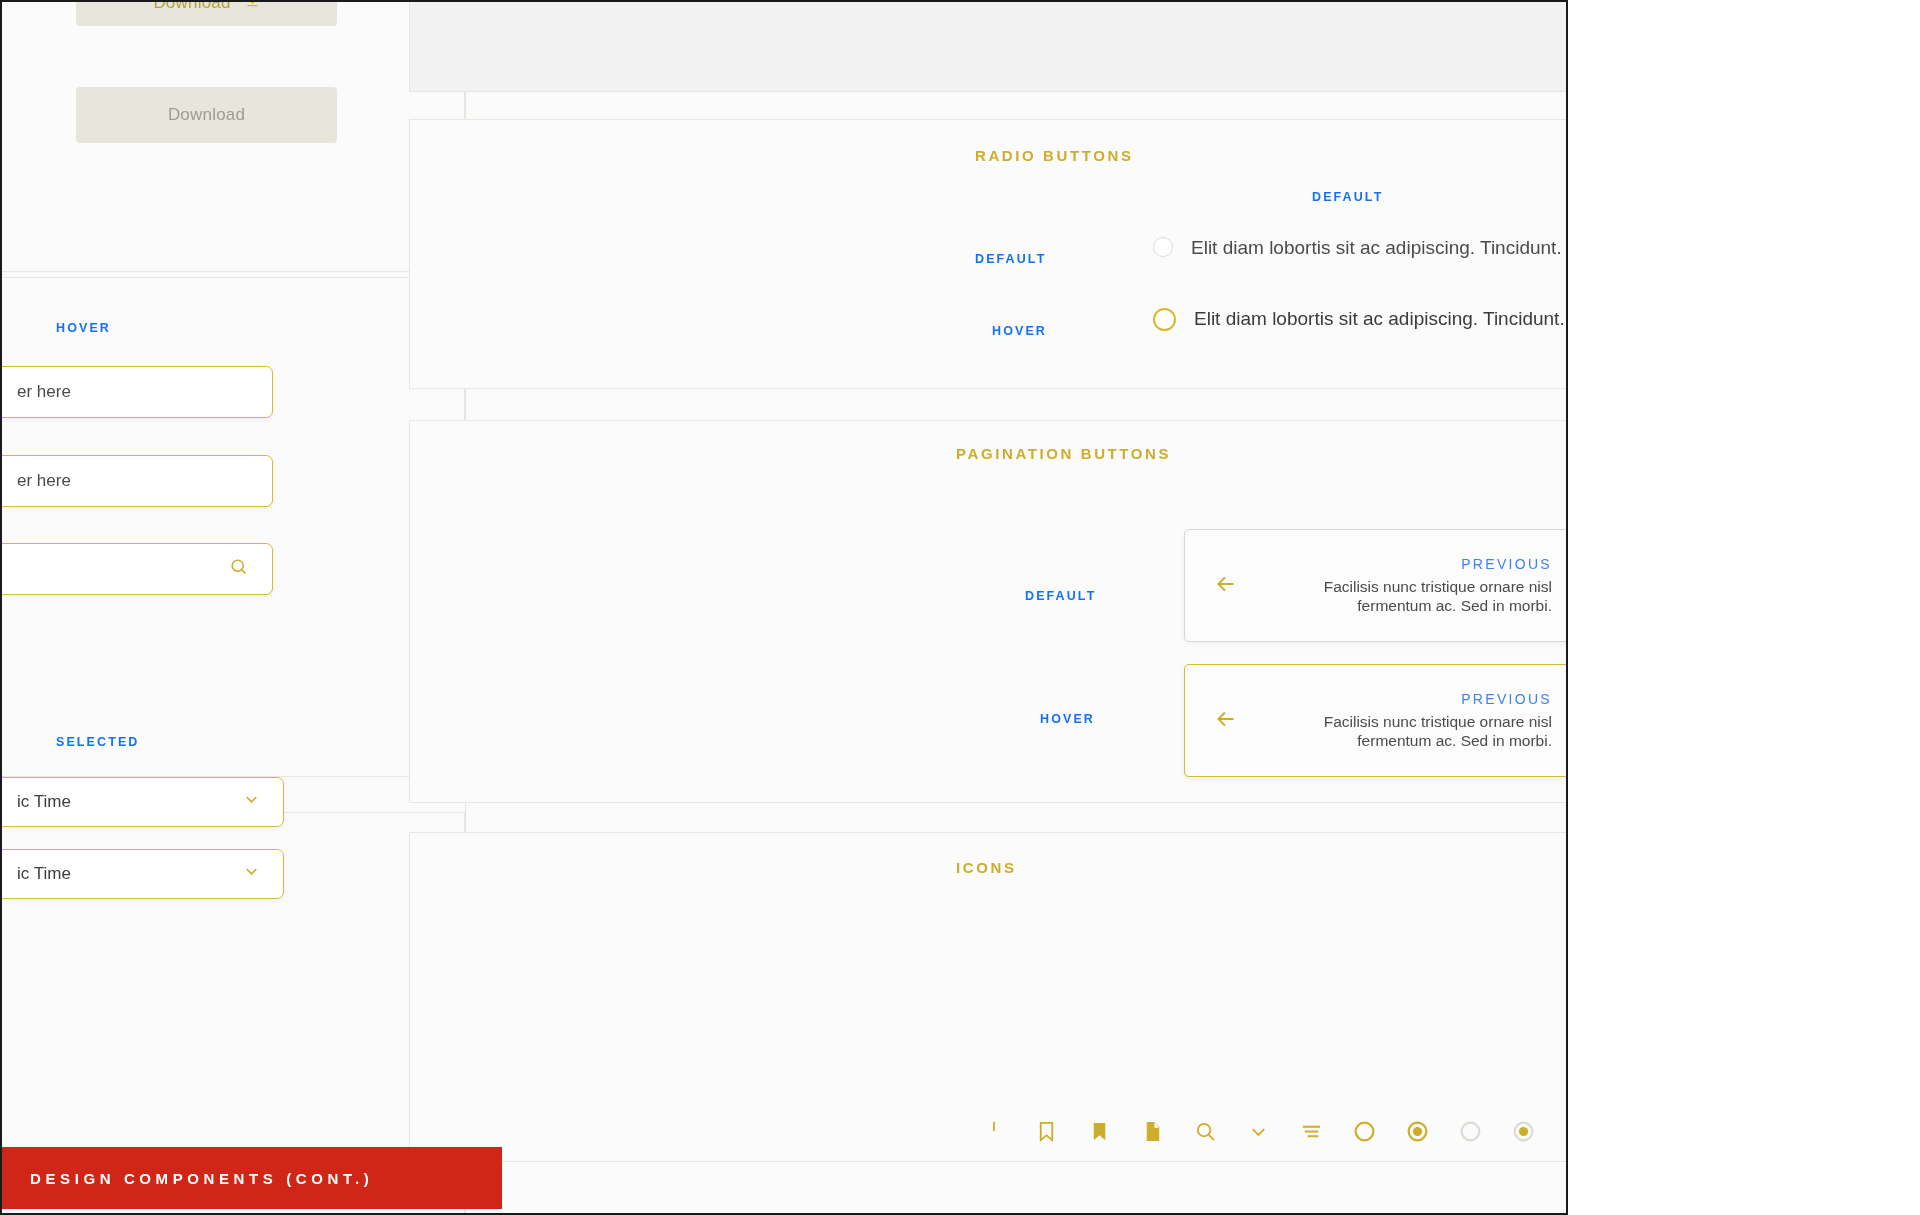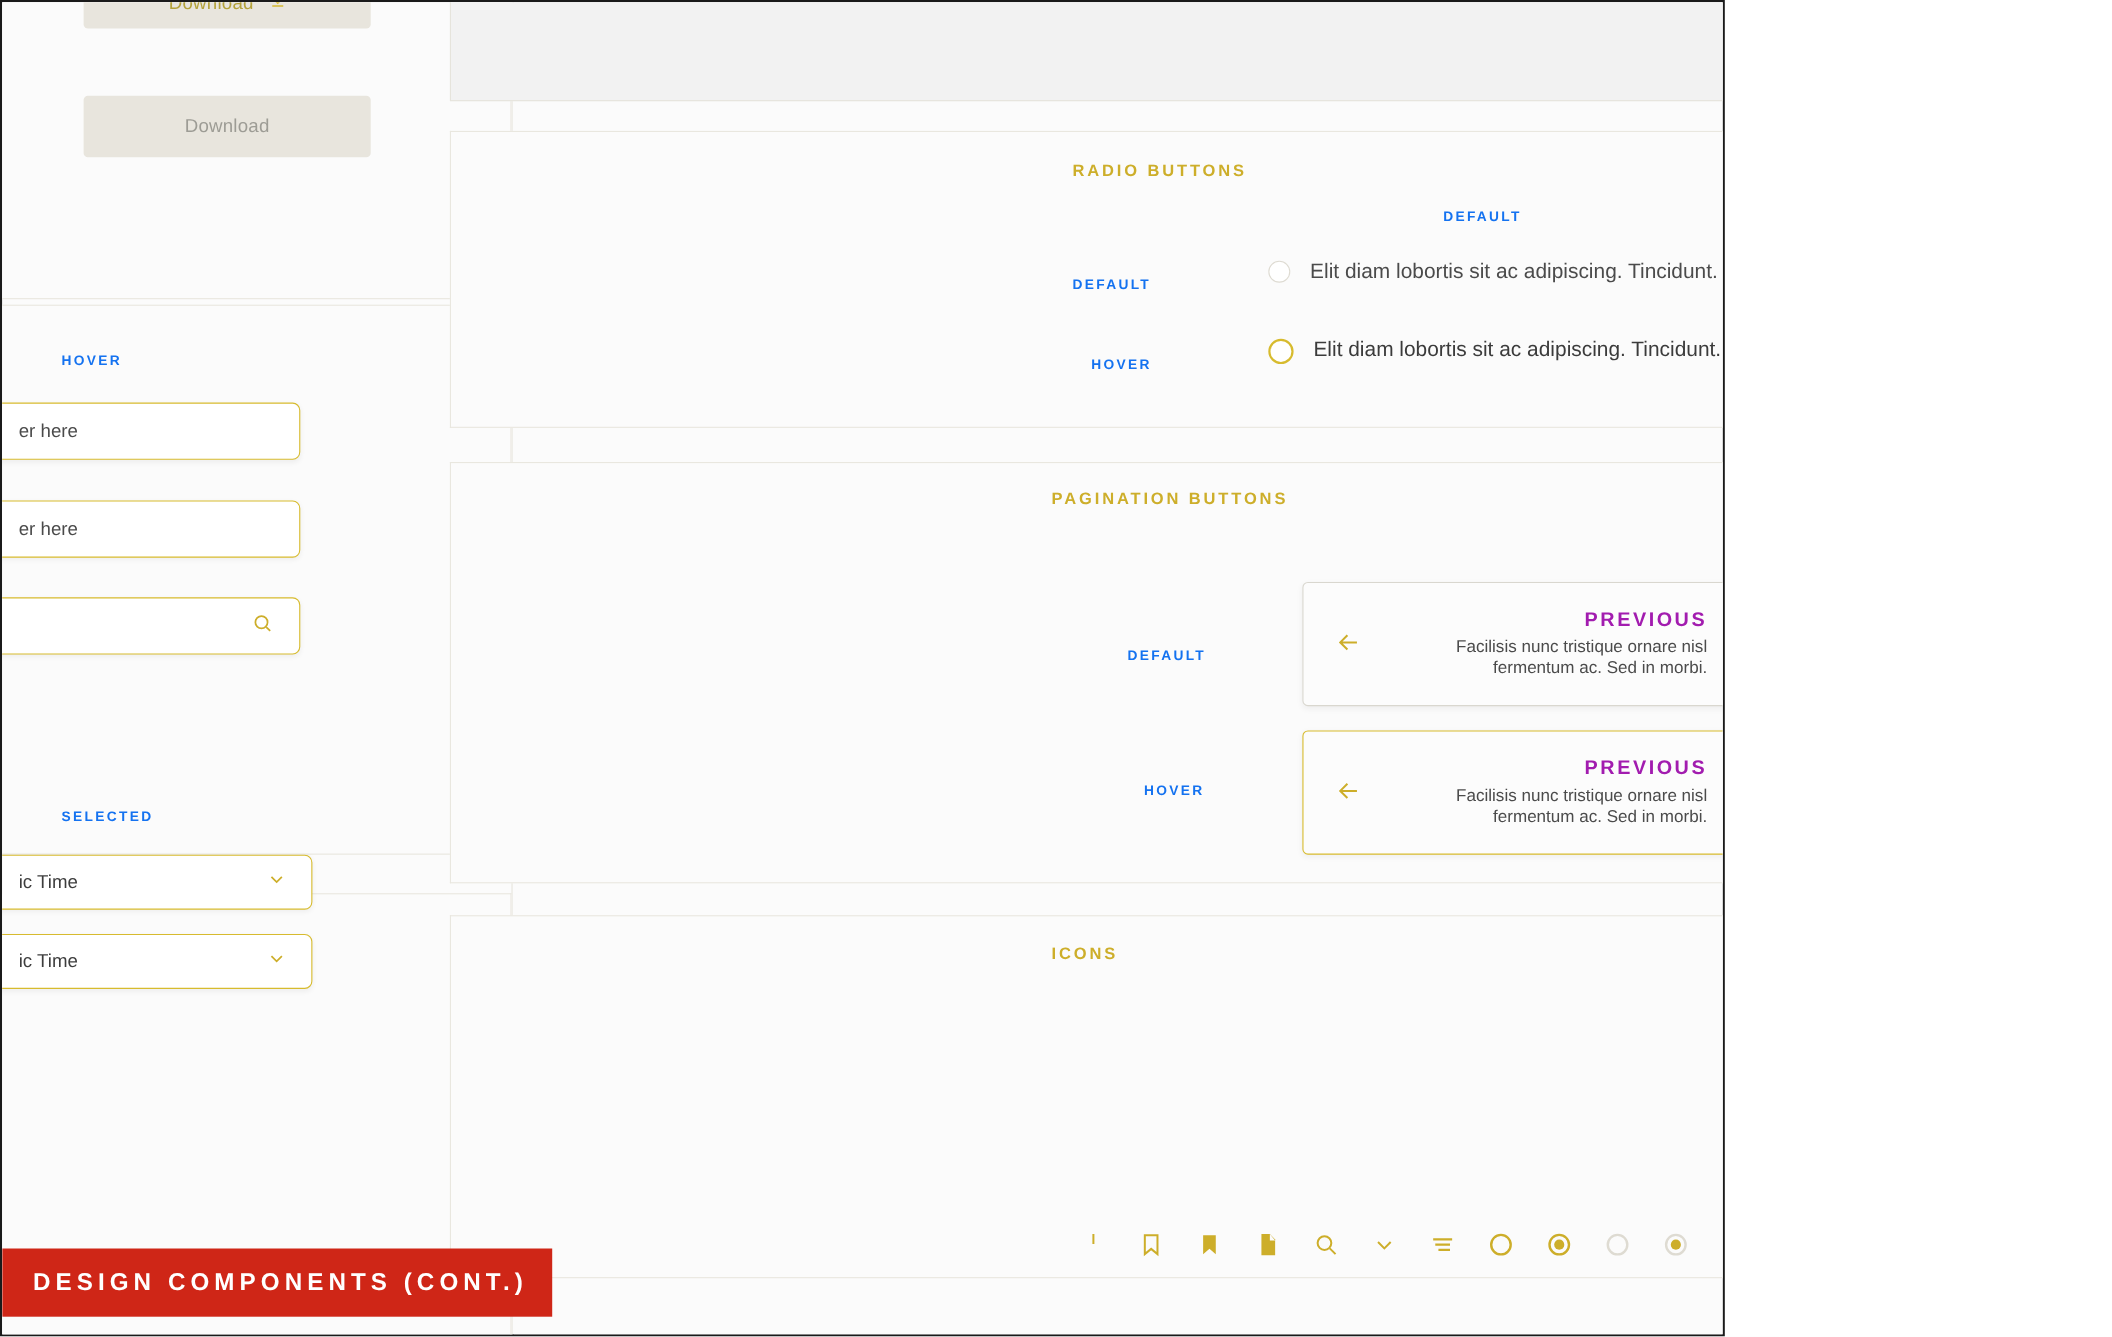--- a/index.html
+++ b/index.html
@@ -150,21 +150,21 @@
     background: #fcfcfc;
     border: 1px solid #d9d7cf;
     border-radius: 5px;
     box-shadow: 0 2px 6px rgba(0,0,0,.055);
     display: flex; align-items: center;
   }
   .pbtn.hov { border: 1.6px solid #d7bb2e; }
   .pbtn .arw { color:#cdae2a; font-size: 26px; flex: 0 0 auto; line-height: 1; }
   .pbtn .body { display:flex; flex-direction: column; }
   .pbtn .kicker {
-    color:#a21caf; font-size: 18px; font-weight: bold;
+    color:#3b82f6; font-size: 14px; font-weight: normal;
     letter-spacing: 2.3px; margin-bottom: 6px;
   }
   .pbtn .desc { color:#4b4b4b; font-size: 15.5px; line-height: 1.22; }
 
   .pbtn.prev { padding: 0 22px 0 28px; }
   .pbtn.prev .body { text-align: right; margin-left: 26px; width: 296px; }
   .pbtn.next { padding: 0 28px 0 22px; }
   .pbtn.next .body { text-align: left; margin-right: 26px; width: 296px; }
 
   .pb-prev-default { left: 717px; top: 527px; width: 391px; height: 113px; }
@@ -181,26 +181,26 @@
   }
   .ico-cell {
     width: 53px; height: 50px;
     display:flex; align-items:center; justify-content:center;
     color:#cdae2a;
   }
   .ico-cell svg { display:block; }
 
   
   .banner {
-    position: absolute; left: 0; bottom: 16px;
+    position: absolute; left: 0; bottom: 4px;
     width: 500px; height: 62px;
     background: #cf2617;
     display: flex; align-items: center;
     padding-left: 28px;
-    color: #ffffff; font-size: 22px; font-weight: bold;
+    color: #ffffff; font-size: 15px; font-weight: bold;
     letter-spacing: 4.6px;
     z-index: 5;
   }
 </style>
 </head>
 <body>
 
 <div class="page">
 
   <div class="left-col">

